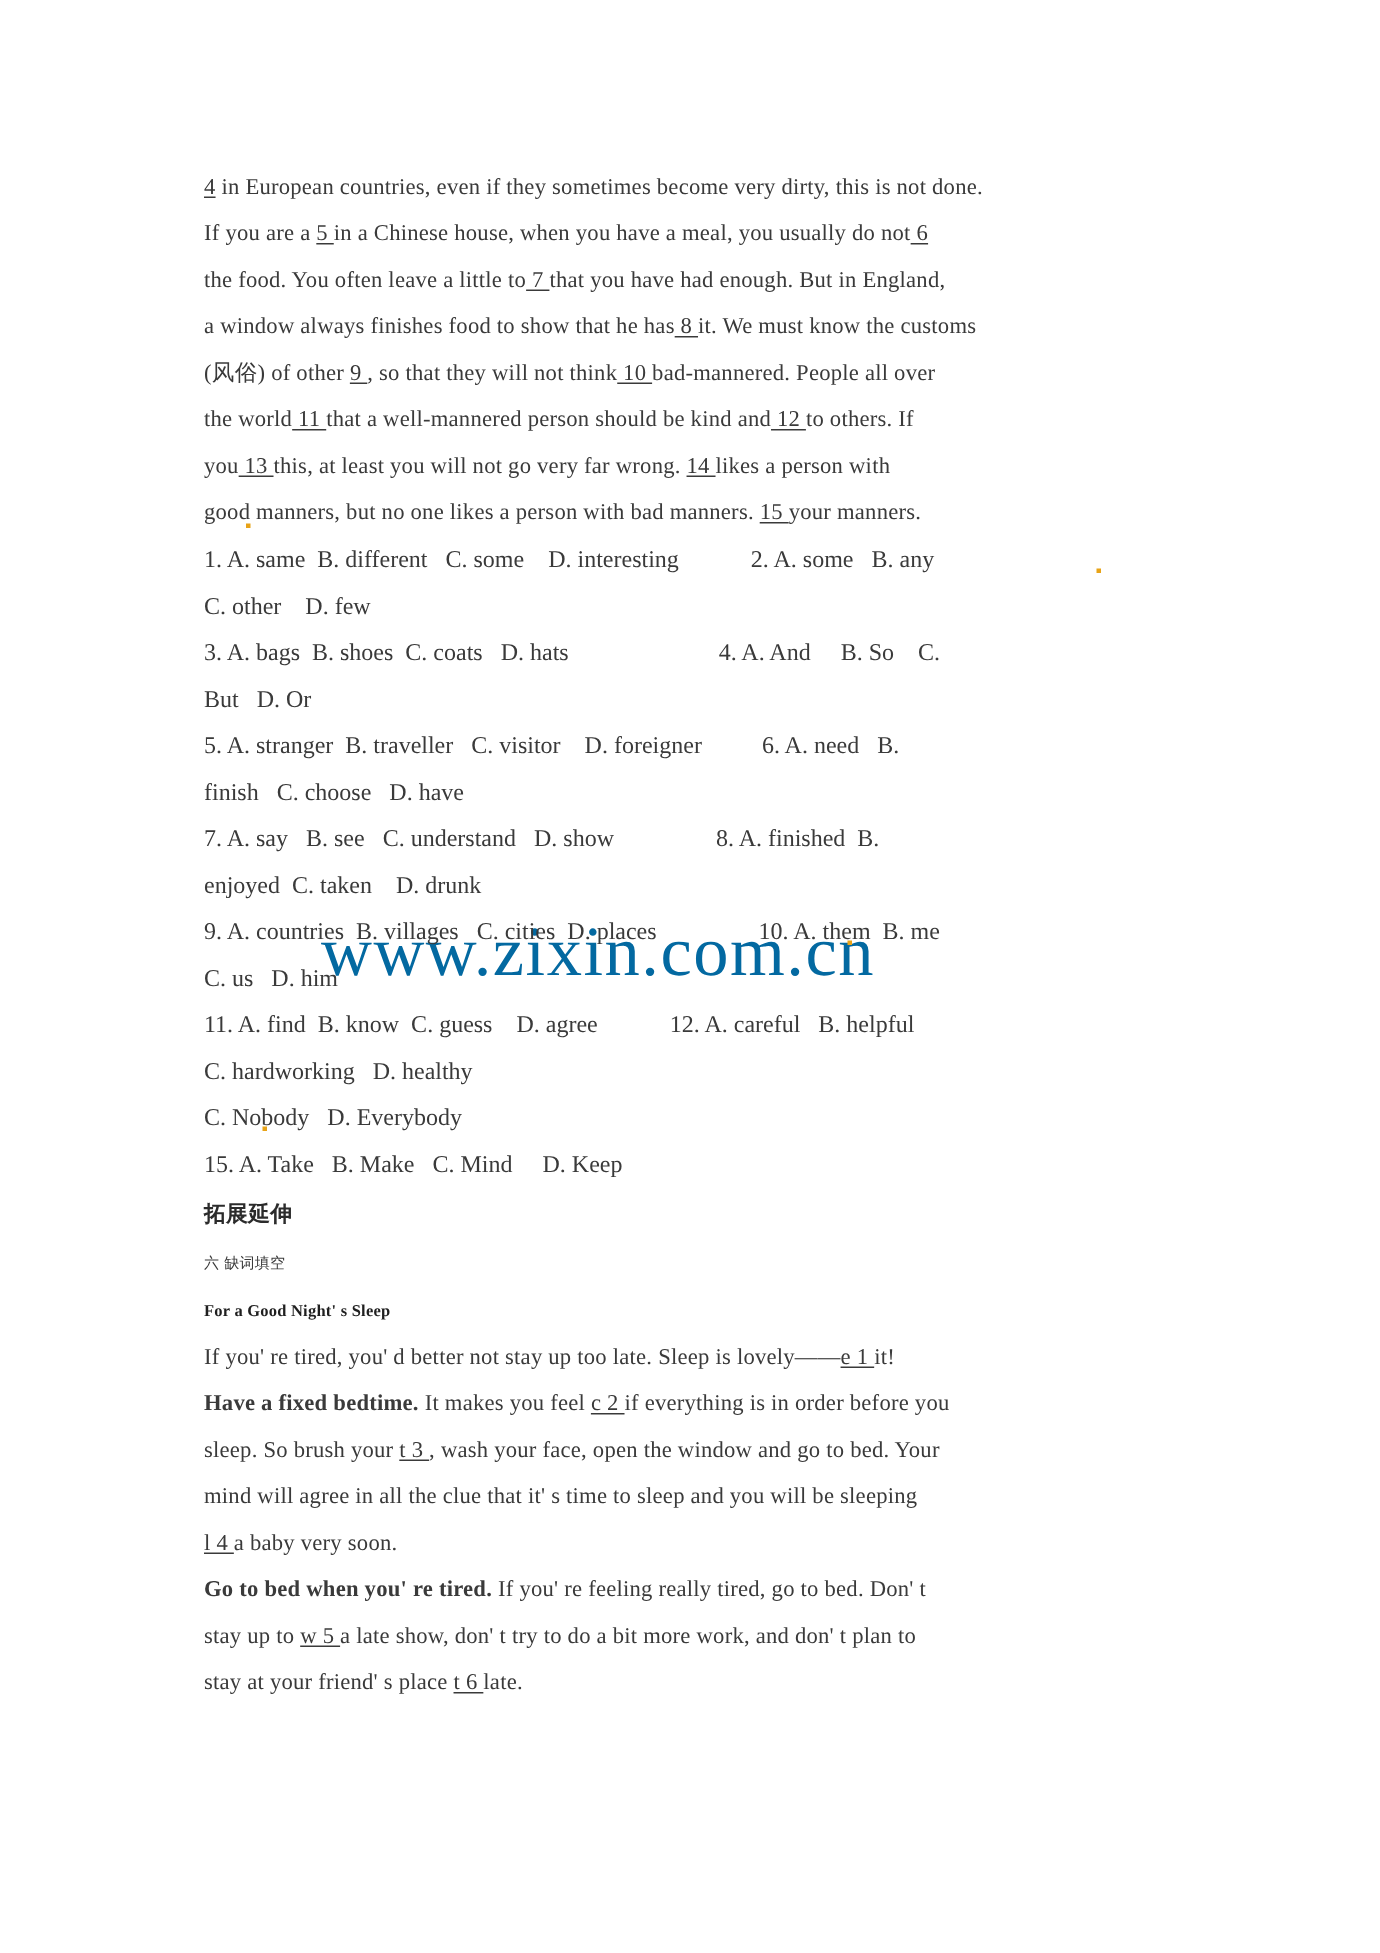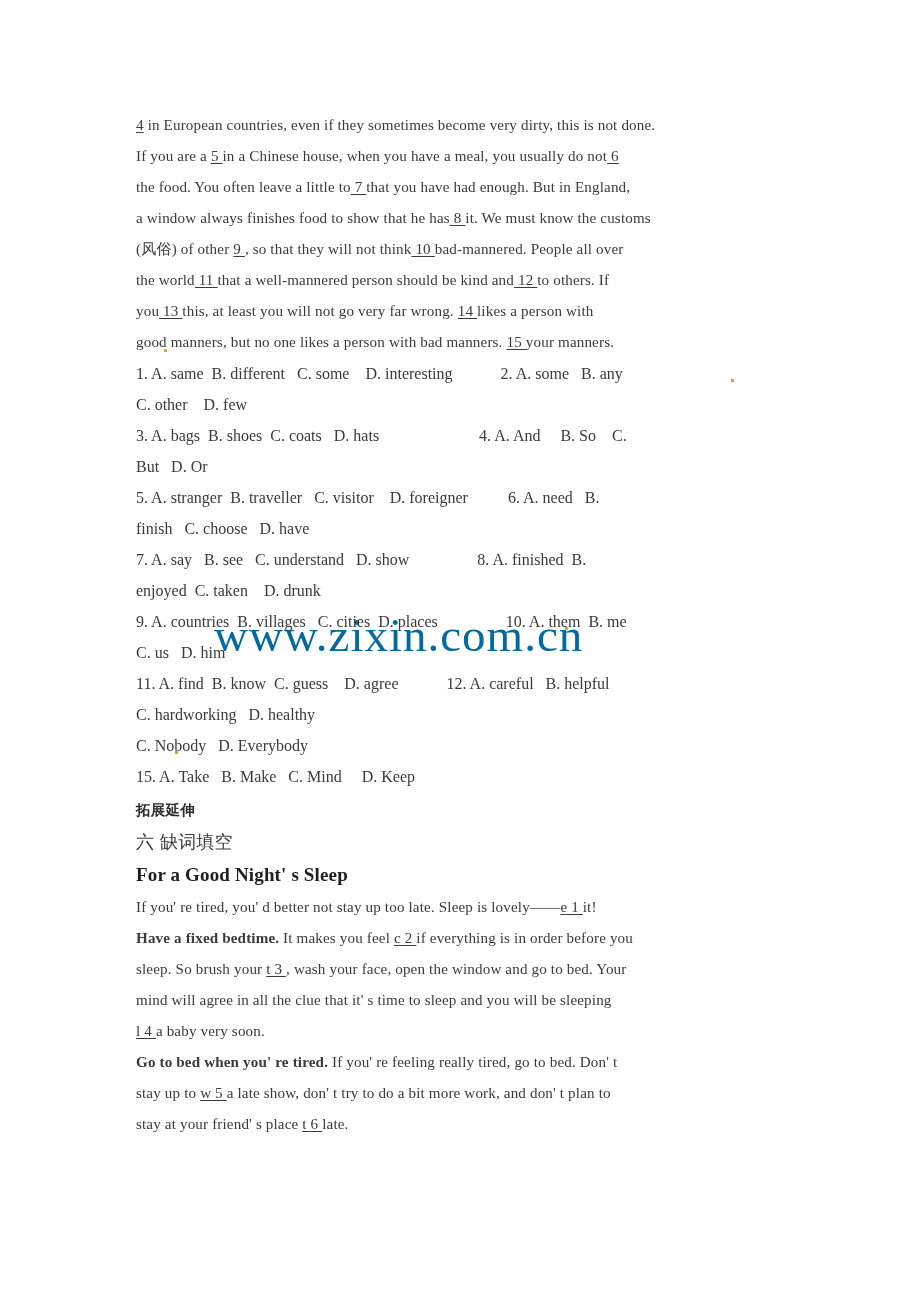--- a/index.html
+++ b/index.html
@@ -52,31 +52,31 @@
   }
   .blank {
     text-decoration: underline;
     text-underline-offset: 2px;
   }
   .bold {
     font-weight: bold;
   }
   .cn {
     font-family: "DejaVu Sans", "Liberation Sans", sans-serif;
-    font-size: 18px;
+    font-size: 10px;
     text-align: center;
   }
   .cn-bold {
     font-family: "DejaVu Sans", "Liberation Sans", sans-serif;
     font-size: 14.6px;
     font-weight: bold;
     color: #2b2b2b;
   }
   .sect-title {
-    font-size: 19px;
+    font-size: 11px;
     font-weight: bold;
     color: #1f1f1f;
   }
   .dot {
     display: inline-block;
     width: 3px;
     height: 3px;
     background: #e8a317;
     position: absolute;
     z-index: 5;

